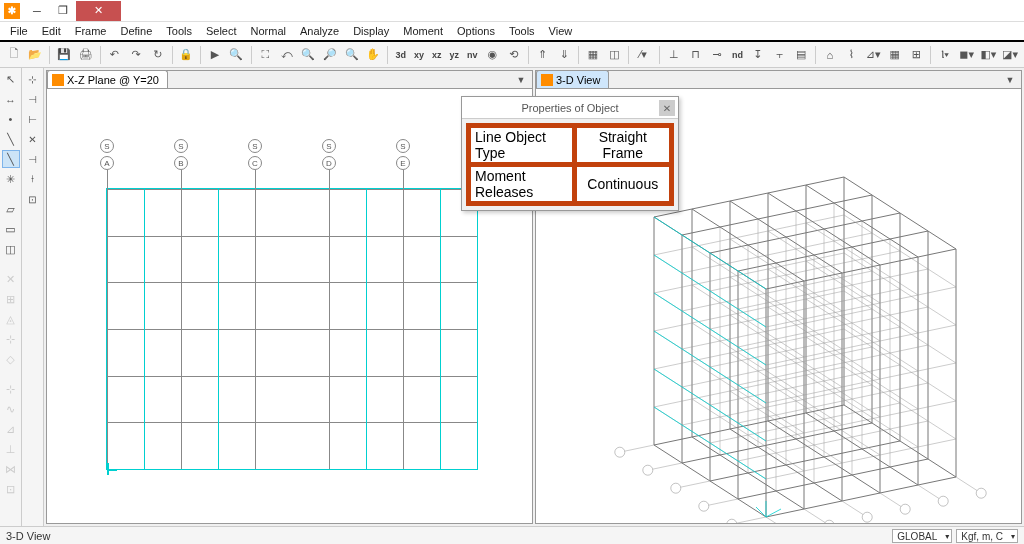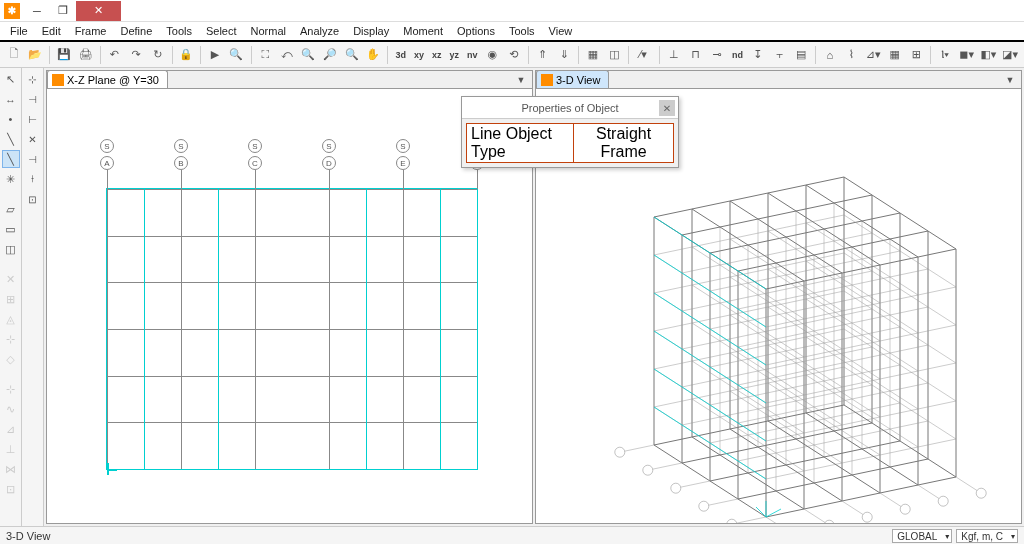--- a/index.html
+++ b/index.html
@@ -36,21 +36,21 @@
 .statusbar .sdd { border: 1px solid #aaa; background: #fff; padding: 0 14px 0 4px; height: 14px; line-height: 14px; font-size: 10px; position: relative; }
 .statusbar .sdd::after { content:'▾'; position:absolute; right:2px; top:0; font-size:8px; }
 
 .bubble { position: absolute; width: 14px; height: 14px; border: 1px solid #888; border-radius: 50%; background: #fff; display: flex; align-items: center; justify-content: center; font-size: 8px; color: #555; }
 .stem { position: absolute; width: 1px; background: #888; }
 
 .proppanel { position: absolute; top: 28px; left: 461px; width: 218px; background: #f0f0f0; border: 1px solid #999; box-shadow: 2px 2px 4px rgba(0,0,0,0.2); z-index: 10; }
 .proppanel .pphdr { height: 22px; background: #fff; display: flex; align-items: center; justify-content: center; color: #555; border-bottom: 1px solid #ccc; position: relative; }
 .proppanel .ppclose { position: absolute; right: 3px; top: 3px; width: 16px; height: 16px; background: #ccc; color: #666; display: flex; align-items: center; justify-content: center; cursor: pointer; font-size: 10px; }
 .proppanel table { width: calc(100% - 8px); margin: 4px; border-collapse: collapse; background: #fff; }
-.proppanel td { border: 1px solid #c2410c; padding: 1px 4px; font-size: 16px; }
+.proppanel td { border: 5px solid #c2410c; padding: 1px 4px; font-size: 14px; }
 .proppanel td.val { text-align: center; }
 
 .grid2d { position: absolute; left: 60px; top: 100px; width: 370px; height: 280px; }
 .grid2d .hl { position: absolute; left: 0; width: 100%; height: 1px; background: #888; }
 .grid2d .vl { position: absolute; top: 0; height: 100%; width: 1px; background: #888; }
 .grid2d .cl { position: absolute; background: #00d0d0; }
 .grid2d .sel { position: absolute; background: #00d0d0; }
 
 .iso { position: absolute; left: 60px; top: 30px; width: 420px; height: 420px; }
 .iso line { stroke: #999; stroke-width: 0.5; }
@@ -183,21 +183,21 @@
     <div class="stbtn">⟊</div>
     <div class="stbtn">⊡</div>
   </div>
 
   <div class="views">
 
     <div class="viewpane">
       <div class="viewtab">
         <div class="tab">
           <div class="vlogo"></div>
-          <span>X-Z Plane @ Y=30</span>
+          <span>X-Z Plane @ Y=20</span>
         </div>
         <div class="dd">▼</div>
       </div>
       <div class="canvas">
 
         <div id="bubbles-top"></div>
         <div id="bubbles-bot"></div>
         <div class="grid2d">
 
           <div class="hl" style="top:0"></div>
@@ -413,20 +413,24 @@
     <div class="pphdr">
       <span>Properties of Object</span>
       <div class="ppclose">✕</div>
     </div>
     <table>
       <tbody>
           <tr>
             <td>Line Object Type</td>
             <td class="val">Straight Frame</td>
           </tr>
+      <tr>
+            <td>Moment Releases</td>
+            <td class="val">Continuous</td>
+          </tr>
     </tbody>
       </table>
   </div>
 </div>
 
 <div class="statusbar">
   <span>3-D View</span>
   <div class="sright">
     <div class="sdd">GLOBAL</div>
     <div class="sdd">Kgf, m, C</div>

